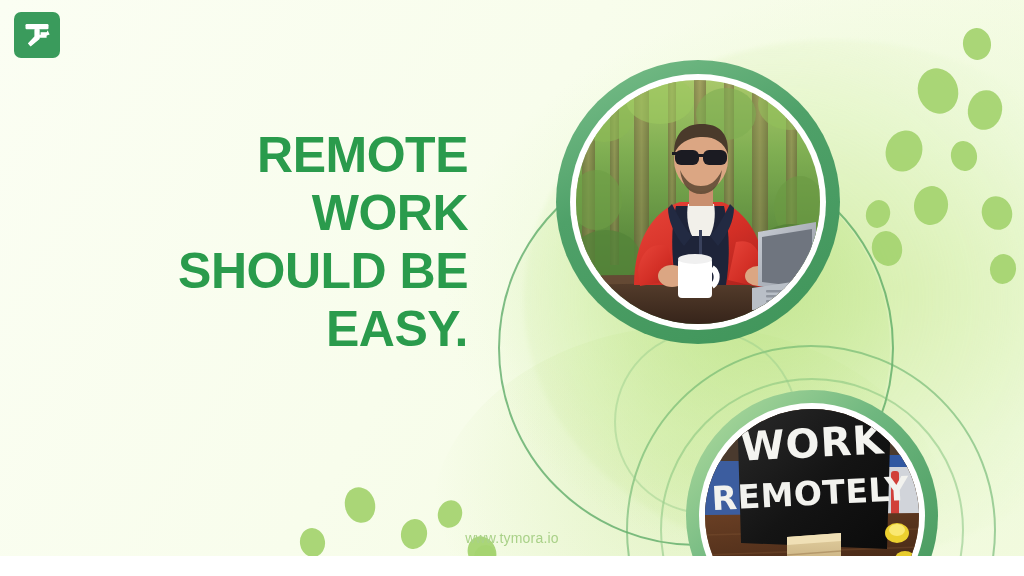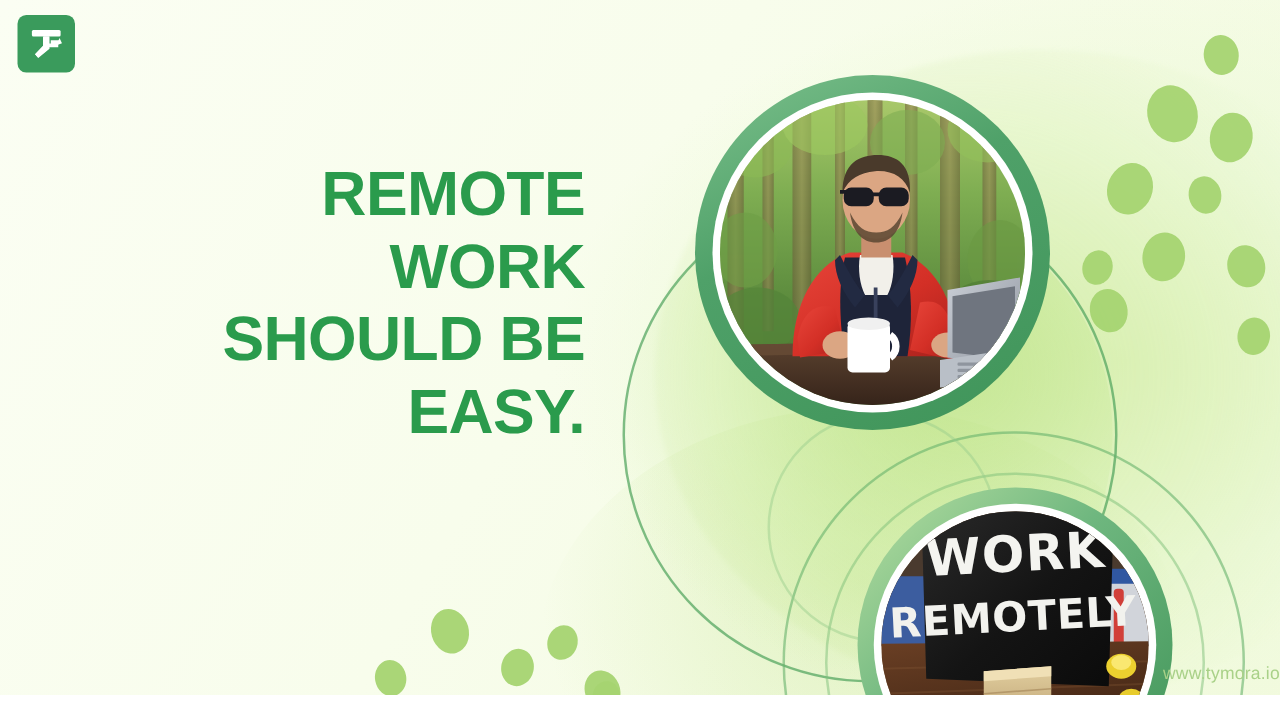--- a/index.html
+++ b/index.html
@@ -188,21 +188,21 @@
     border-radius: 50%;
     opacity: 0.95;
   }
 
   
   .footer-url {
     position: absolute;
     left: 0;
     right: 0;
     bottom: 10px;
-    text-align: right;
+    text-align: center;
     color: #a9d188;
     font-size: 14px;
     letter-spacing: 0.2px;
   }
 </style>
 </head>
 <body>
 
 <div id="slide">
 

